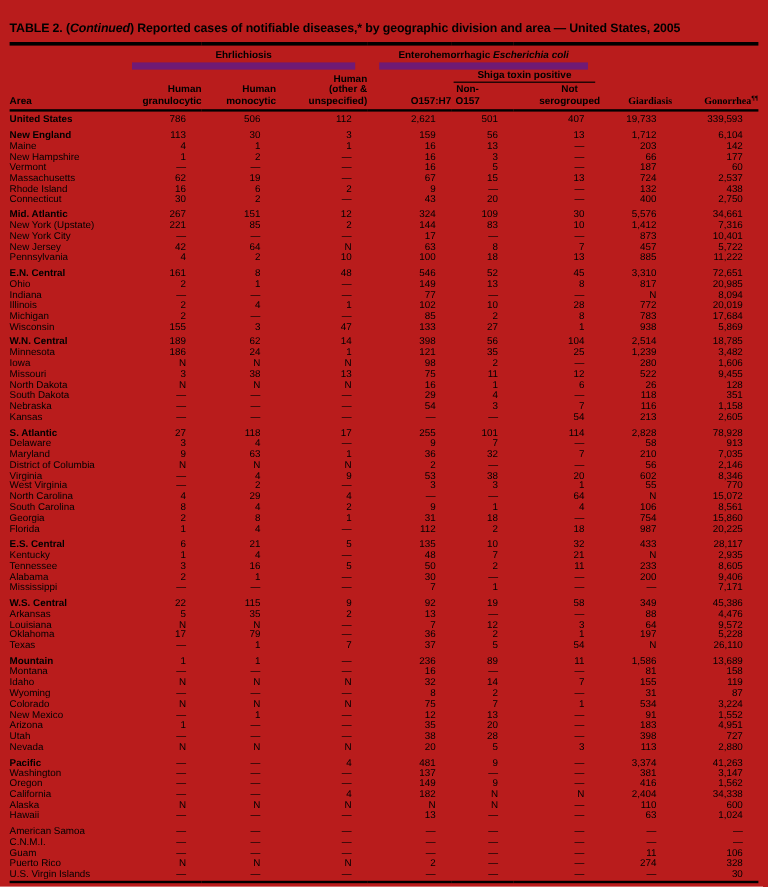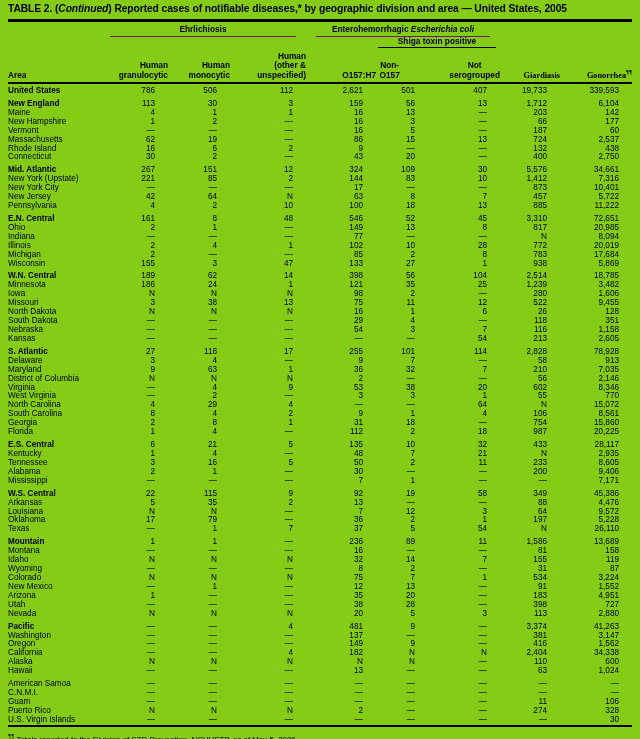--- a/index.html
+++ b/index.html
@@ -6,23 +6,23 @@
     margin: 0;
     padding: 0;
     background: #ffffff;
     color: #000000;
     font-family: "Liberation Sans", "DejaVu Sans", sans-serif;
   }
   .page {
     width: 640px;
     height: 739px;
     box-sizing: border-box;
-    padding: 0 8px 0 8px;
+    padding: 16px 8px 0 8px;
     overflow: hidden;
-    background: #84cc16;
+    background: #b91c1c;
   }
   .title {
     font-size: 10.3px;
     font-weight: bold;
     line-height: 13px;
     padding: 2px 0 4px 0;
     white-space: nowrap;
     letter-spacing: -0.1px;
   }
   .title .ital { font-style: italic; }
@@ -38,39 +38,39 @@
   thead th {
     font-size: 8.3px;
     font-weight: bold;
     padding: 0;
     line-height: 9.5px;
     vertical-align: bottom;
   }
   th.grp { vertical-align: top; padding-top: 3px; }
   .grp-u {
     display: block;
-    border-bottom: 1px solid #701a75;
+    border-bottom: 6px solid #701a75;
     padding: 0 2px 1px 2px;
     margin: 0 10px;
     text-align: center;
   }
   .area-h { text-align: left; padding-bottom: 2px; margin-top: 16px; }
   .col-h {
     white-space: pre-line;
     text-align: right;
     padding-bottom: 2px;
   }
   .num-h { text-align: right; padding-bottom: 2px; font-family: Liberation Serif, serif; }
   sup.fnmark { font-size: 5.5px; vertical-align: super; line-height: 0; }
 
   .shiga-th { padding: 0; }
   .shiga-u {
     border-bottom: 1px solid #000;
     text-align: center;
-    margin: 0 4px 12px 2px;
+    margin: 0 4px 0 2px;
     padding-bottom: 1px;
   }
   .shiga-cols { display: flex; gap: 46px; }
   .shiga-cols > div {
     white-space: pre-line;
     text-align: center;
     line-height: 9.5px;
     padding: 1px 0 2px 0;
   }
   .shiga-c1 { width: 52px; }
@@ -205,21 +205,21 @@
           <td class="val">5</td>
           <td class="val">—</td>
           <td class="val">187</td>
           <td class="val">60</td>
         </tr>
         <tr>
           <td class="area">Massachusetts</td>
           <td class="val">62</td>
           <td class="val">19</td>
           <td class="val">—</td>
-          <td class="val">86</td>
+          <td class="val">67</td>
           <td class="val">15</td>
           <td class="val">13</td>
           <td class="val">724</td>
           <td class="val">2,537</td>
         </tr>
         <tr>
           <td class="area">Rhode Island</td>
           <td class="val">16</td>
           <td class="val">6</td>
           <td class="val">2</td>

